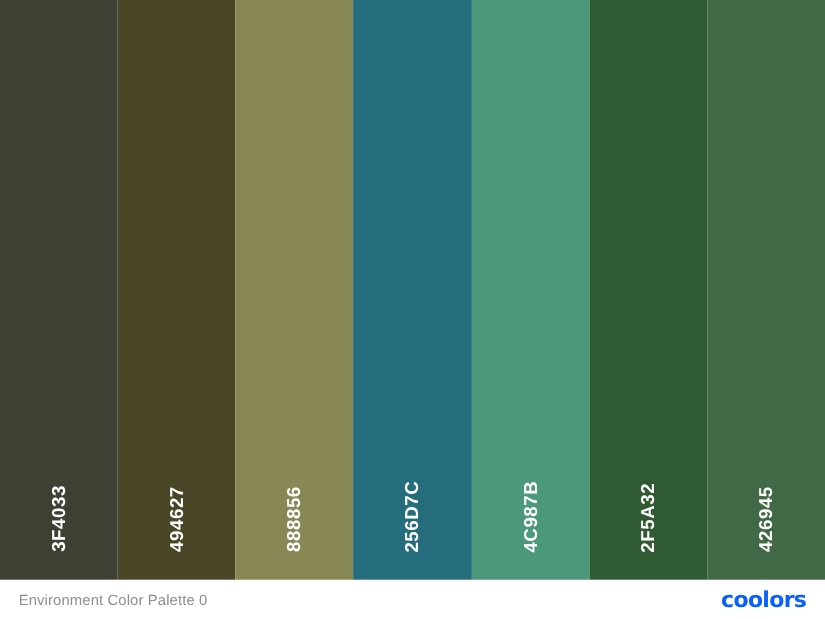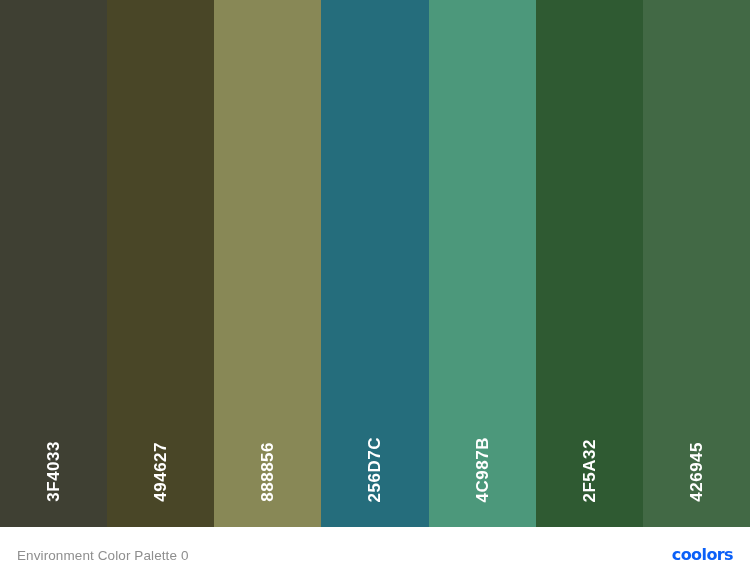--- a/index.html
+++ b/index.html
@@ -53,38 +53,38 @@
     white-space: nowrap;
     user-select: none;
   }
 
   
   #footer-bar {
     flex: 1 1 auto;
     height: 36px;
     background: #ffffff;
     display: flex;
-    align-items: flex-end;
+    align-items: center;
     justify-content: space-between;
-    padding: 0 17px;
+    padding: 12px 17px;
     box-sizing: border-box;
   }
 
   #palette-caption {
     color: #8e8e8e;
     font-family: "Liberation Sans", sans-serif;
     font-size: 13.5px;
     font-weight: normal;
     letter-spacing: 0.1px;
     white-space: nowrap;
   }
 
   #brand-logo {
     font-family: "DejaVu Sans", sans-serif;
-    font-size: 16px;
+    font-size: 20px;
     font-weight: bold;
     letter-spacing: -0.6px;
     line-height: 1;
     white-space: nowrap;
     user-select: none;
   }
 </style>
 </head>
 <body>
 

